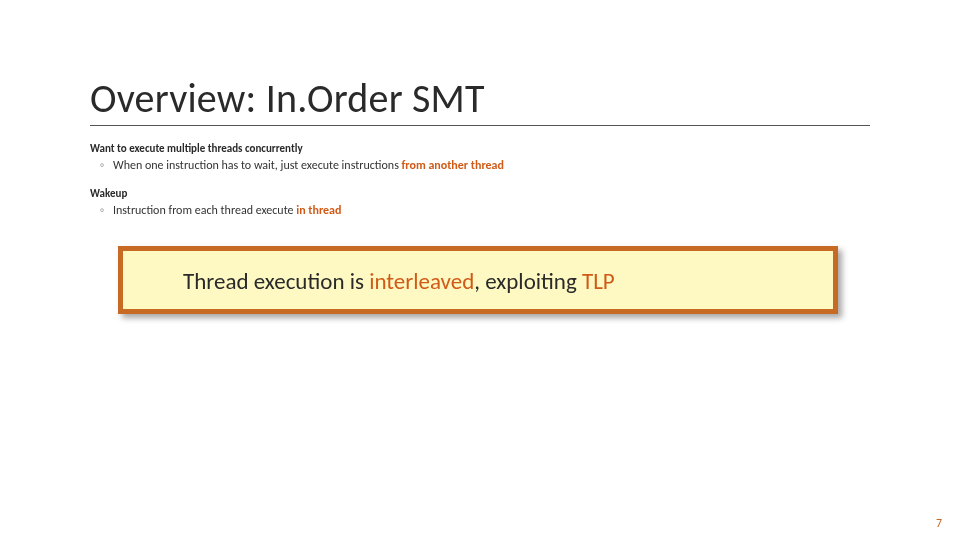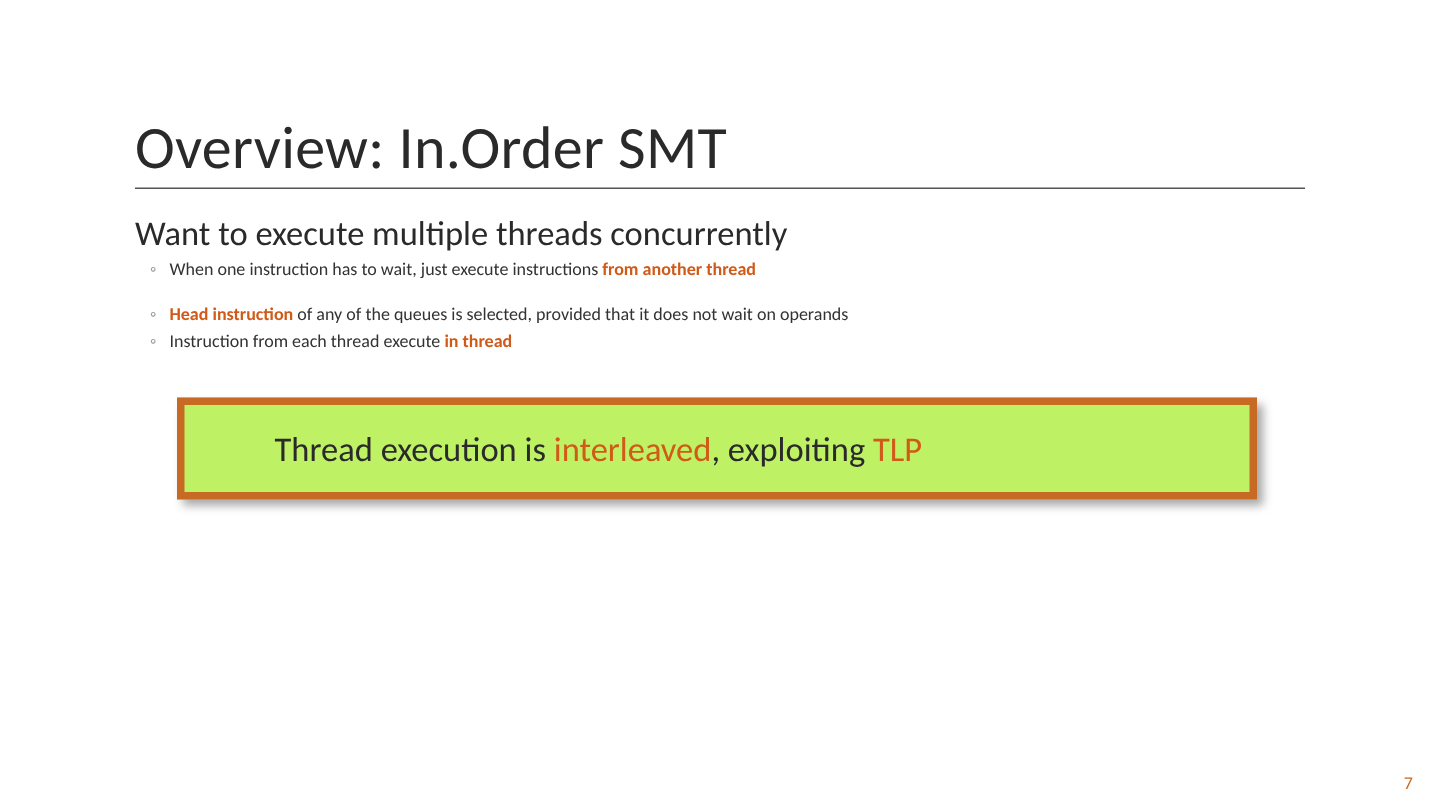--- a/index.html
+++ b/index.html
@@ -1,29 +1,29 @@
 <!DOCTYPE html>
 <html><head>
 <meta charset="utf-8">
 <style>
   * { margin: 0; padding: 0; box-sizing: border-box; }
   html, body { width: 960px; height: 540px; background: #fff; font-family: "Segoe UI", "Calibri", Arial, sans-serif; color: #222; }
   .slide { position: relative; width: 960px; height: 540px; padding: 74px 90px 0 90px; }
   .title { font-size: 40px; font-weight: 300; color: #2a2a2a; letter-spacing: 0.2px; }
   .title-rule { border: none; border-top: 1px solid #555; margin-top: 2px; margin-bottom: 16px; }
-  .section { font-size: 23px; color: #2a2a2a; margin-bottom: 2px; font-weight: 400; }
+  .section { font-size: 11px; color: #2a2a2a; margin-bottom: 2px; font-weight: 700; }
   .sub { font-size: 12px; color: #333; margin-left: 10px; margin-bottom: 14px; line-height: 1.35; }
   .sub .marker { color: #999; margin-right: 6px; }
   .hl { color: #d05a17; }
   .bold { font-weight: 600; }
   .callout-box {
     margin: 28px 0 0 28px;
     width: 720px;
     border: 5px solid #c76a23;
-    background: #bef264;
+    background: #fef9c3;
     padding: 16px 10px 14px 60px;
     box-shadow: 4px 4px 6px rgba(0,0,0,0.35);
   }
   .callout-text { font-size: 23px; font-weight: 300; color: #2a2a2a; }
   .pagenum { position: absolute; right: 18px; bottom: 10px; font-size: 12px; color: #c76a23; }
 </style>
 </head>
 <body>
 
 <div class="slide">
@@ -31,24 +31,21 @@
   <h1 class="title">Overview: In.Order SMT</h1>
   <hr class="title-rule">
 
   <div class="section">Want to execute multiple threads concurrently</div>
   <div class="sub">
     <span class="marker">◦</span>
     <span>When one instruction has to wait, just execute instructions </span><span class="hl bold">from another thread</span>
   </div>
 
 
-  <div class="sub" style="margin-bottom:2px;">
-    <span class="marker">◦</span>
-    <span class="hl bold">Head instruction</span><span> of any of the queues is selected, provided that it does not wait on operands</span>
-  </div>
+  <div class="section">Wakeup</div>
   <div class="sub">
     <span class="marker">◦</span>
     <span>Instruction from each thread execute </span><span class="hl bold">in thread</span>
   </div>
 
   <div class="callout-box">
     <div class="callout-text">
       <span>Thread execution is </span><span class="hl">interleaved</span><span>, exploiting </span><span class="hl">TLP</span>
     </div>
   </div>

